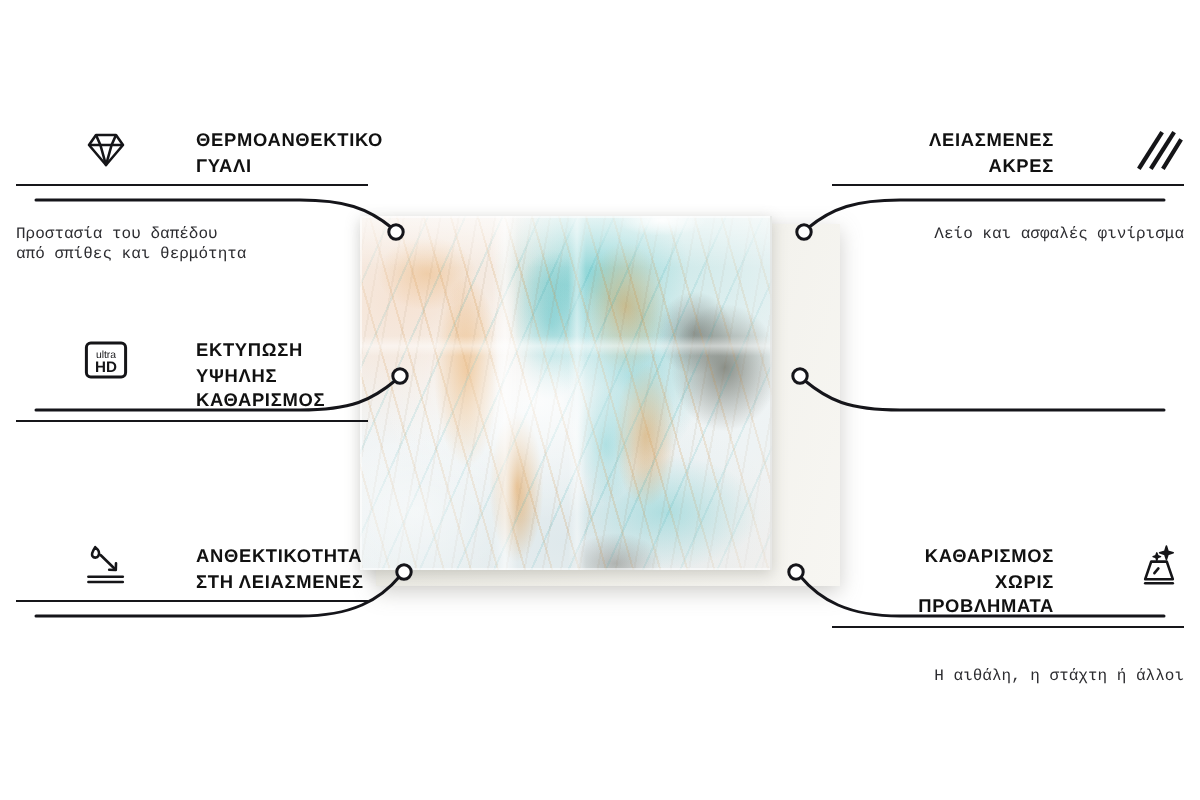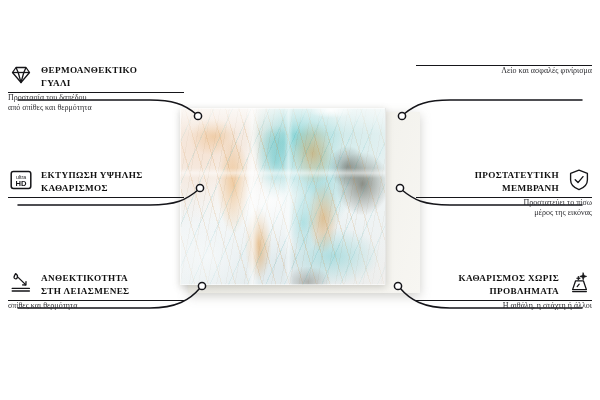--- a/index.html
+++ b/index.html
@@ -82,34 +82,35 @@
   
   .feature{position:absolute;z-index:4;}
   .f-left{left:8px;width:176px;text-align:left;}
   .f-right{right:8px;width:176px;text-align:right;}
 
   .f-head{display:flex;align-items:flex-start;gap:7px;}
   .f-right .f-head{flex-direction:row-reverse;}
   .f-title{
     font-size:9.2px;letter-spacing:.35px;line-height:12.5px;
     color:#111111;font-weight:700;
-    font-family:Liberation Serif, serif;
+    font-family:Liberation Sans, sans-serif;
     padding-top:2px;
+    margin-left:25px;
   }
   .f-rule{
     height:0;border-top:1.15px solid #16161a;margin-top:3px;width:100%;
   }
   .f-desc{
-    margin-top:0;font-size:8px;line-height:10.4px;color:#2c2c30;
-    font-family:Liberation Serif, serif;
+    margin-top:20px;font-size:8px;line-height:10.4px;color:#2c2c30;
+    font-family:Liberation Mono, monospace;
   }
   .f-desc div{white-space:nowrap;}
 
   
-  .ico{width:26px;height:26px;flex:0 0 26px;display:block;}
+  .ico{width:26px;height:26px;flex:0 0 26px;display:block;margin-left:32px;}
   .ico svg{display:block;width:26px;height:26px;}
 </style>
 </head>
 <body>
 
 <div id="stage">
 
   <div class="product-wrap">
     <div class="panel-shadow"></div>
     <div class="panel-front">
@@ -203,52 +204,45 @@
         </g>
           </svg>
       </span>
       <span class="f-title">
         <span>ΑΝΘΕΚΤΙΚΟΤΗΤΑ</span><br>
         <span>ΣΤΗ ΛΕΙΑΣΜΕΝΕΣ</span>
       </span>
     </div>
     <div class="f-rule"></div>
     <div class="f-desc">
-      <div>σπίθες και θερμότητα</div>
     </div>
   </div>
 
   <div class="feature f-right" style="top:62px">
+    <div class="f-head">
+      <span class="ico">
+        <svg viewBox="0 0 26 26">
+            <g stroke="#151518" stroke-width="2.1" stroke-linecap="square">
+          <path d="M4 21.5 L14.5 5"></path>
+              <path d="M10 21.5 L20.5 5"></path>
+              <path d="M16 21.5 L24 8.6"></path>
+        </g>
+          </svg>
+      </span>
+      <span class="f-title">
+        <span>ΛΕΙΑΣΜΕΝΕΣ</span><br>
+        <span>ΑΚΡΕΣ</span>
+      </span>
+    </div>
     <div class="f-rule"></div>
     <div class="f-desc">
       <div>Λείο και ασφαλές φινίρισμα</div>
     </div>
   </div>
 
-  <div class="feature f-right" style="top:167px">
-    <div class="f-head">
-      <span class="ico">
-        <svg viewBox="0 0 26 26">
-            <g fill="none" stroke="#151518" stroke-width="1.35" stroke-linecap="round" stroke-linejoin="round">
-          <path d="M13 3.2 L21.4 6.4 V13 c0 4.6-3.4 7.8-8.4 9.6 C8 20.8 4.6 17.6 4.6 13 V6.4 Z"></path>
-          <path d="M9.2 12.8 L12 15.6 L17 9.6"></path>
-        </g>
-          </svg>
-      </span>
-      <span class="f-title">
-        <span>ΠΡΟΣΤΑΤΕΥΤΙΚΗ</span><br>
-        <span>ΜΕΜΒΡΑΝΗ</span>
-      </span>
-    </div>
-    <div class="f-rule"></div>
-    <div class="f-desc">
-      <div>Προστατεύει το πίσω</div>
-      <div>μέρος της εικόνας</div>
-    </div>
-  </div>
 
   <div class="feature f-right" style="top:270px">
     <div class="f-head">
       <span class="ico">
         <svg viewBox="0 0 26 26">
             <g fill="none" stroke="#151518" stroke-width="1.3" stroke-linecap="round" stroke-linejoin="round">
           <path d="M6.6 19.6 L9.6 10.8 H17.4 L20.4 19.6 Z"></path>
           <path d="M6.6 21.6 H20.4"></path>
           <path d="M11.2 16.6 L13.2 14.2"></path>
           <path d="M17.2 3 L18 5.6 L20.6 6.4 L18 7.2 L17.2 9.8 L16.4 7.2 L13.8 6.4 L16.4 5.6 Z" fill="#151518" stroke-width=".8"></path>

